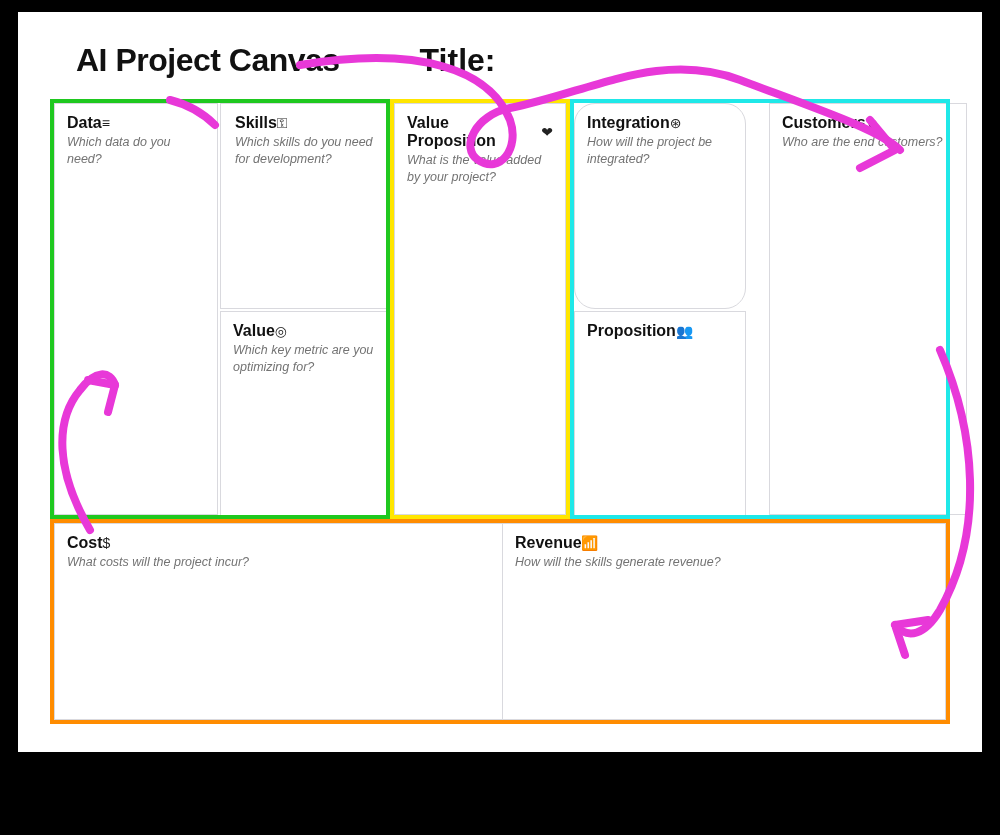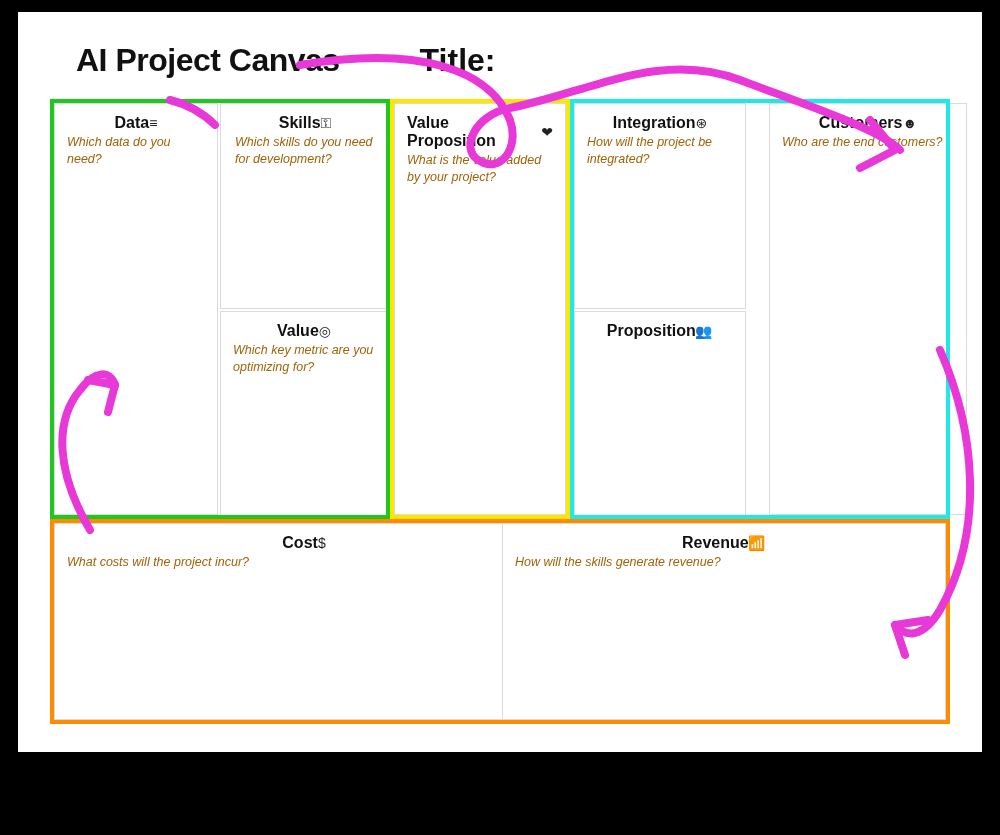--- a/index.html
+++ b/index.html
@@ -53,43 +53,43 @@
   
   .cell {
     position: absolute;
     background: #fff;
     border: 1px solid #d9d9de;
     padding: 10px 12px 8px 12px;
     overflow: hidden;
   }
   .cell .head {
     display: flex;
-    justify-content: center;
+    justify-content: flex-start;
     align-items: center;
     margin-bottom: 2px;
   }
   .cell .head .title {
     font-size: 16px;
     font-weight: 700;
     color: #111;
   }
   .cell .prompt {
     font-size: 12.5px;
     font-style: italic;
-    color: #a16207;
+    color: #737373;
     line-height: 1.35;
   }
   .icon { font-size: 14px; color: #222; }
 
   
   .c-data       { left: 4px;   top: 4px;   width: 164px; height: 412px; }
   .c-skills     { left: 170px; top: 4px;   width: 168px; height: 206px; padding-left: 14px; }
   .c-output     { left: 170px; top: 212px; width: 168px; height: 206px; }
   .c-value      { left: 344px; top: 4px;   width: 172px; height: 412px; }
-  .c-integration{ left: 524px; top: 4px;   width: 172px; height: 206px; }
+  .c-integration{ left: 524px; top: 4px;   width: 172px; height: 206px; border-radius: 21px; }
   .c-stake      { left: 524px; top: 212px; width: 172px; height: 206px; }
   .c-customers  { left: 698px; top: 4px;   width: 198px; height: 412px; margin-left: 21px; }
   .c-cost       { left: 4px;   top: 424px; width: 500px; height: 197px; }
   .c-revenue    { left: 452px; top: 424px; width: 444px; height: 197px; }
 
   
   svg.annotations {
     position: absolute;
     left: 0; top: 0;
     width: 1000px; height: 835px;

